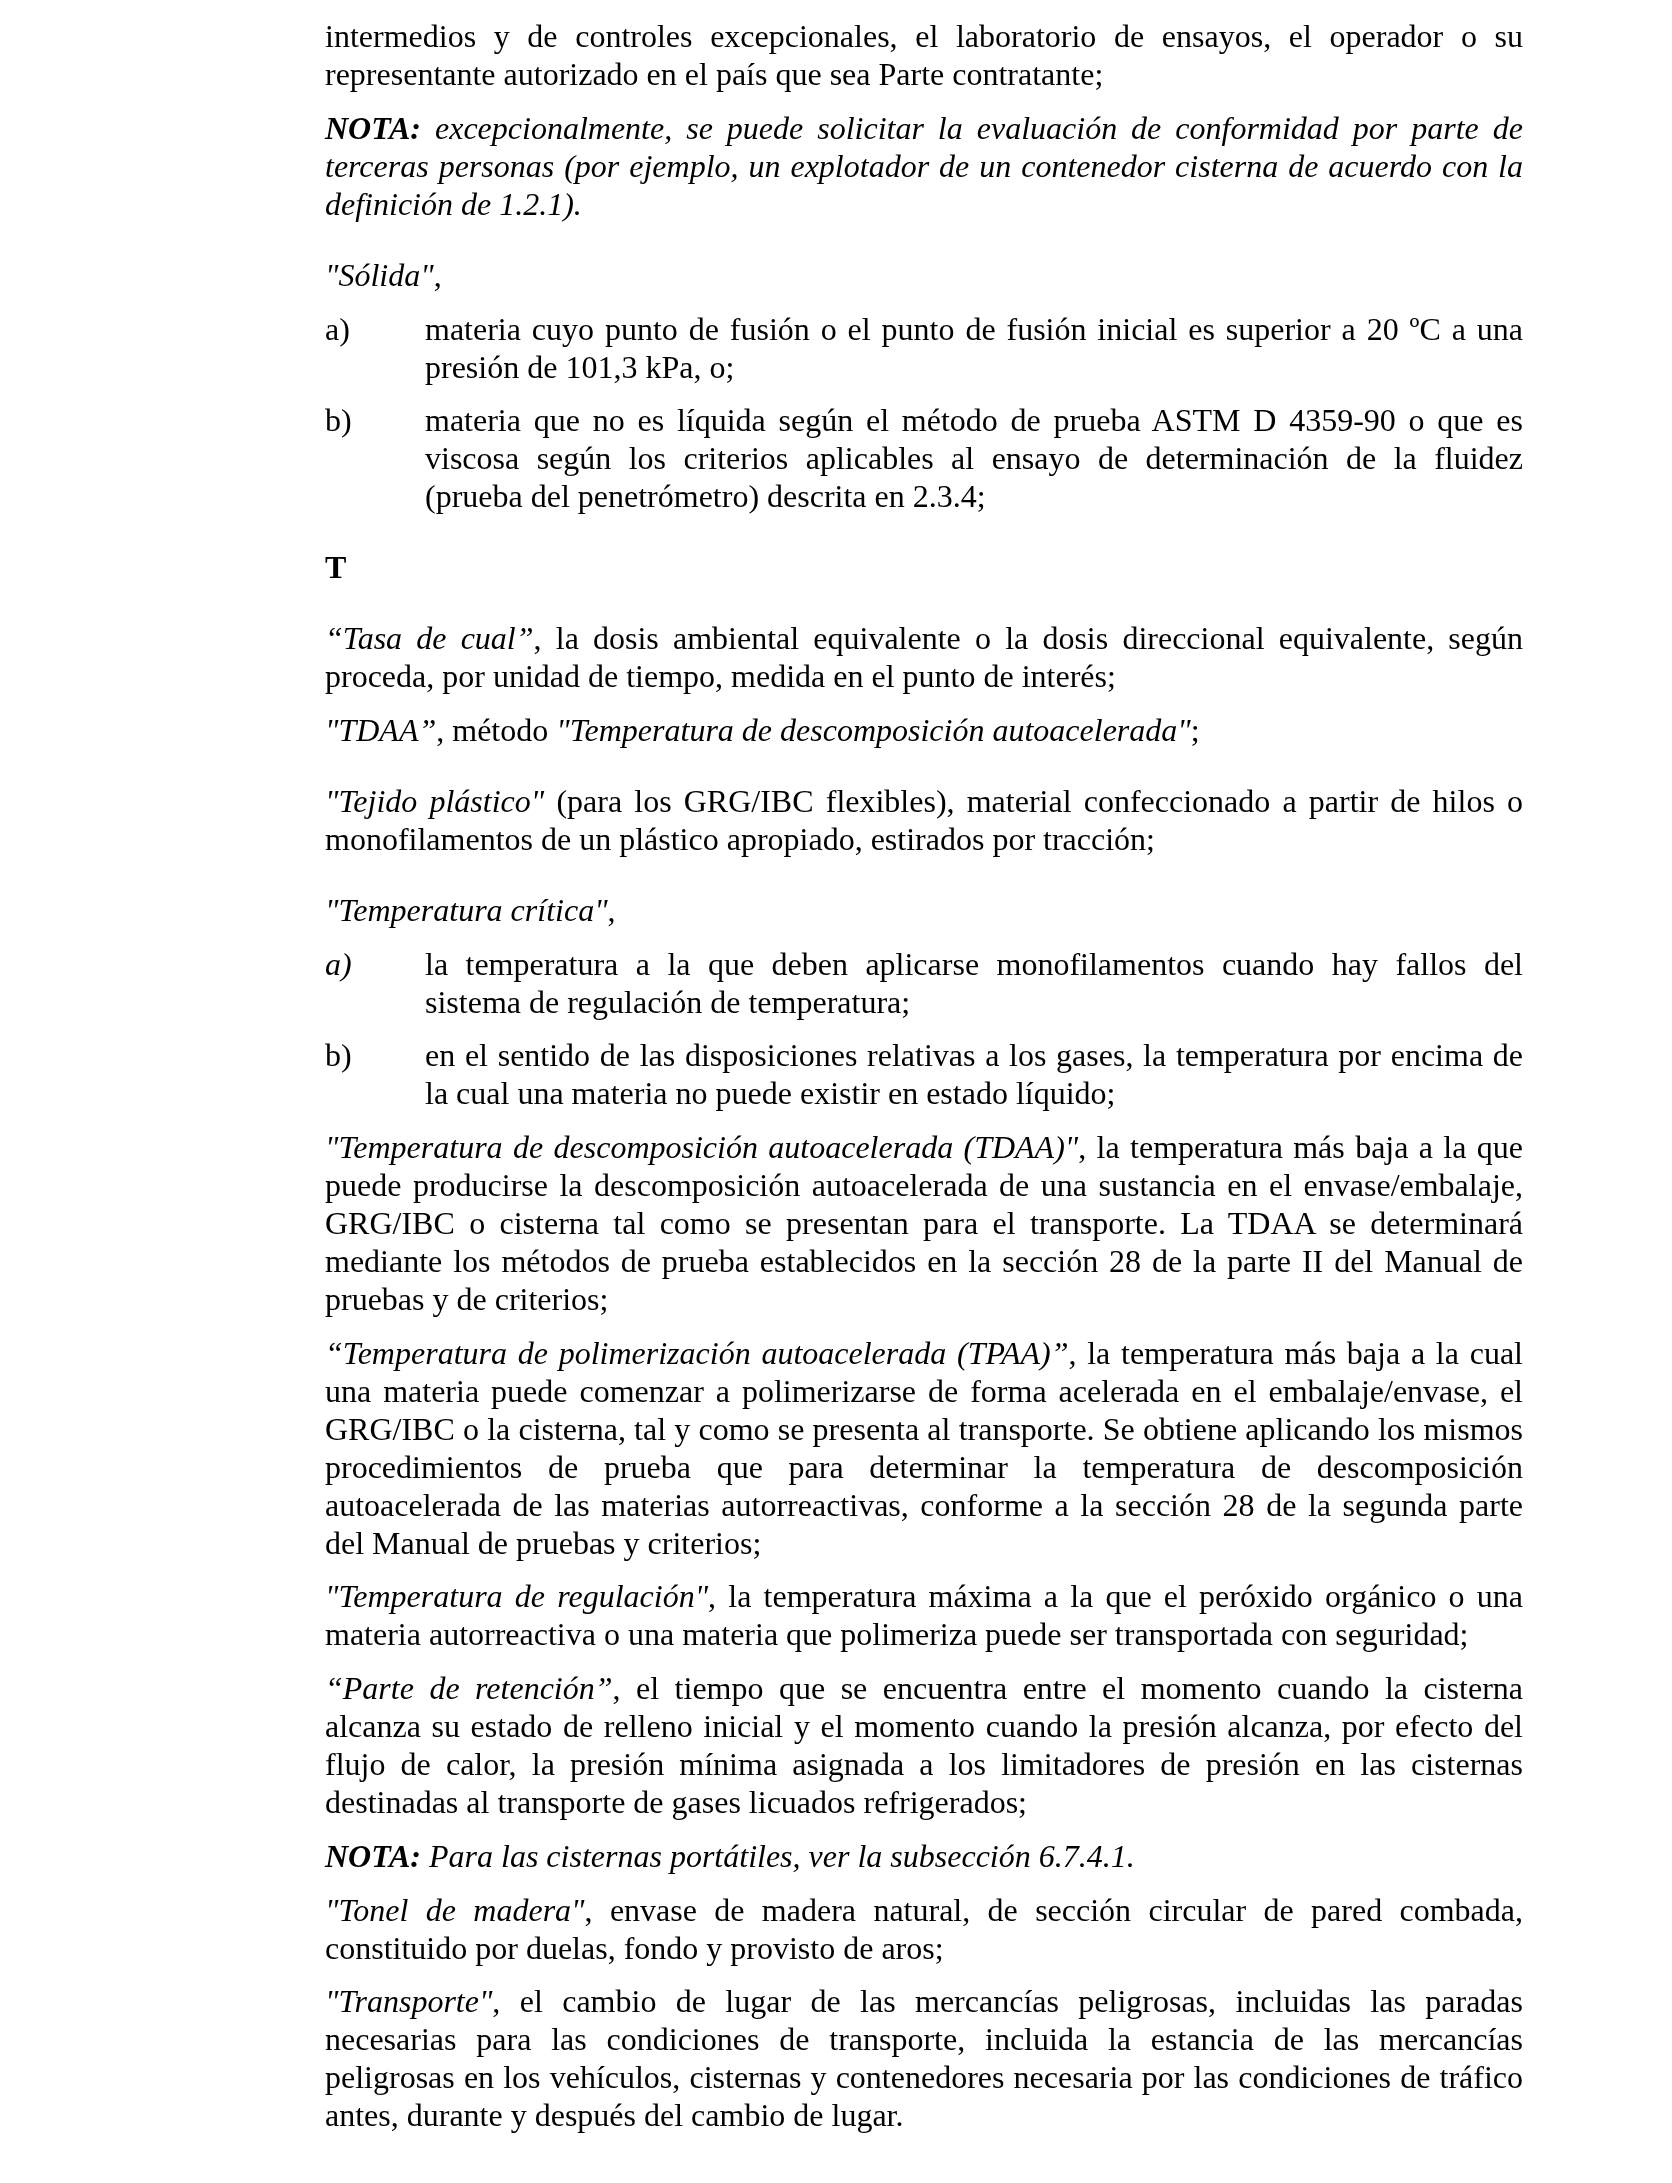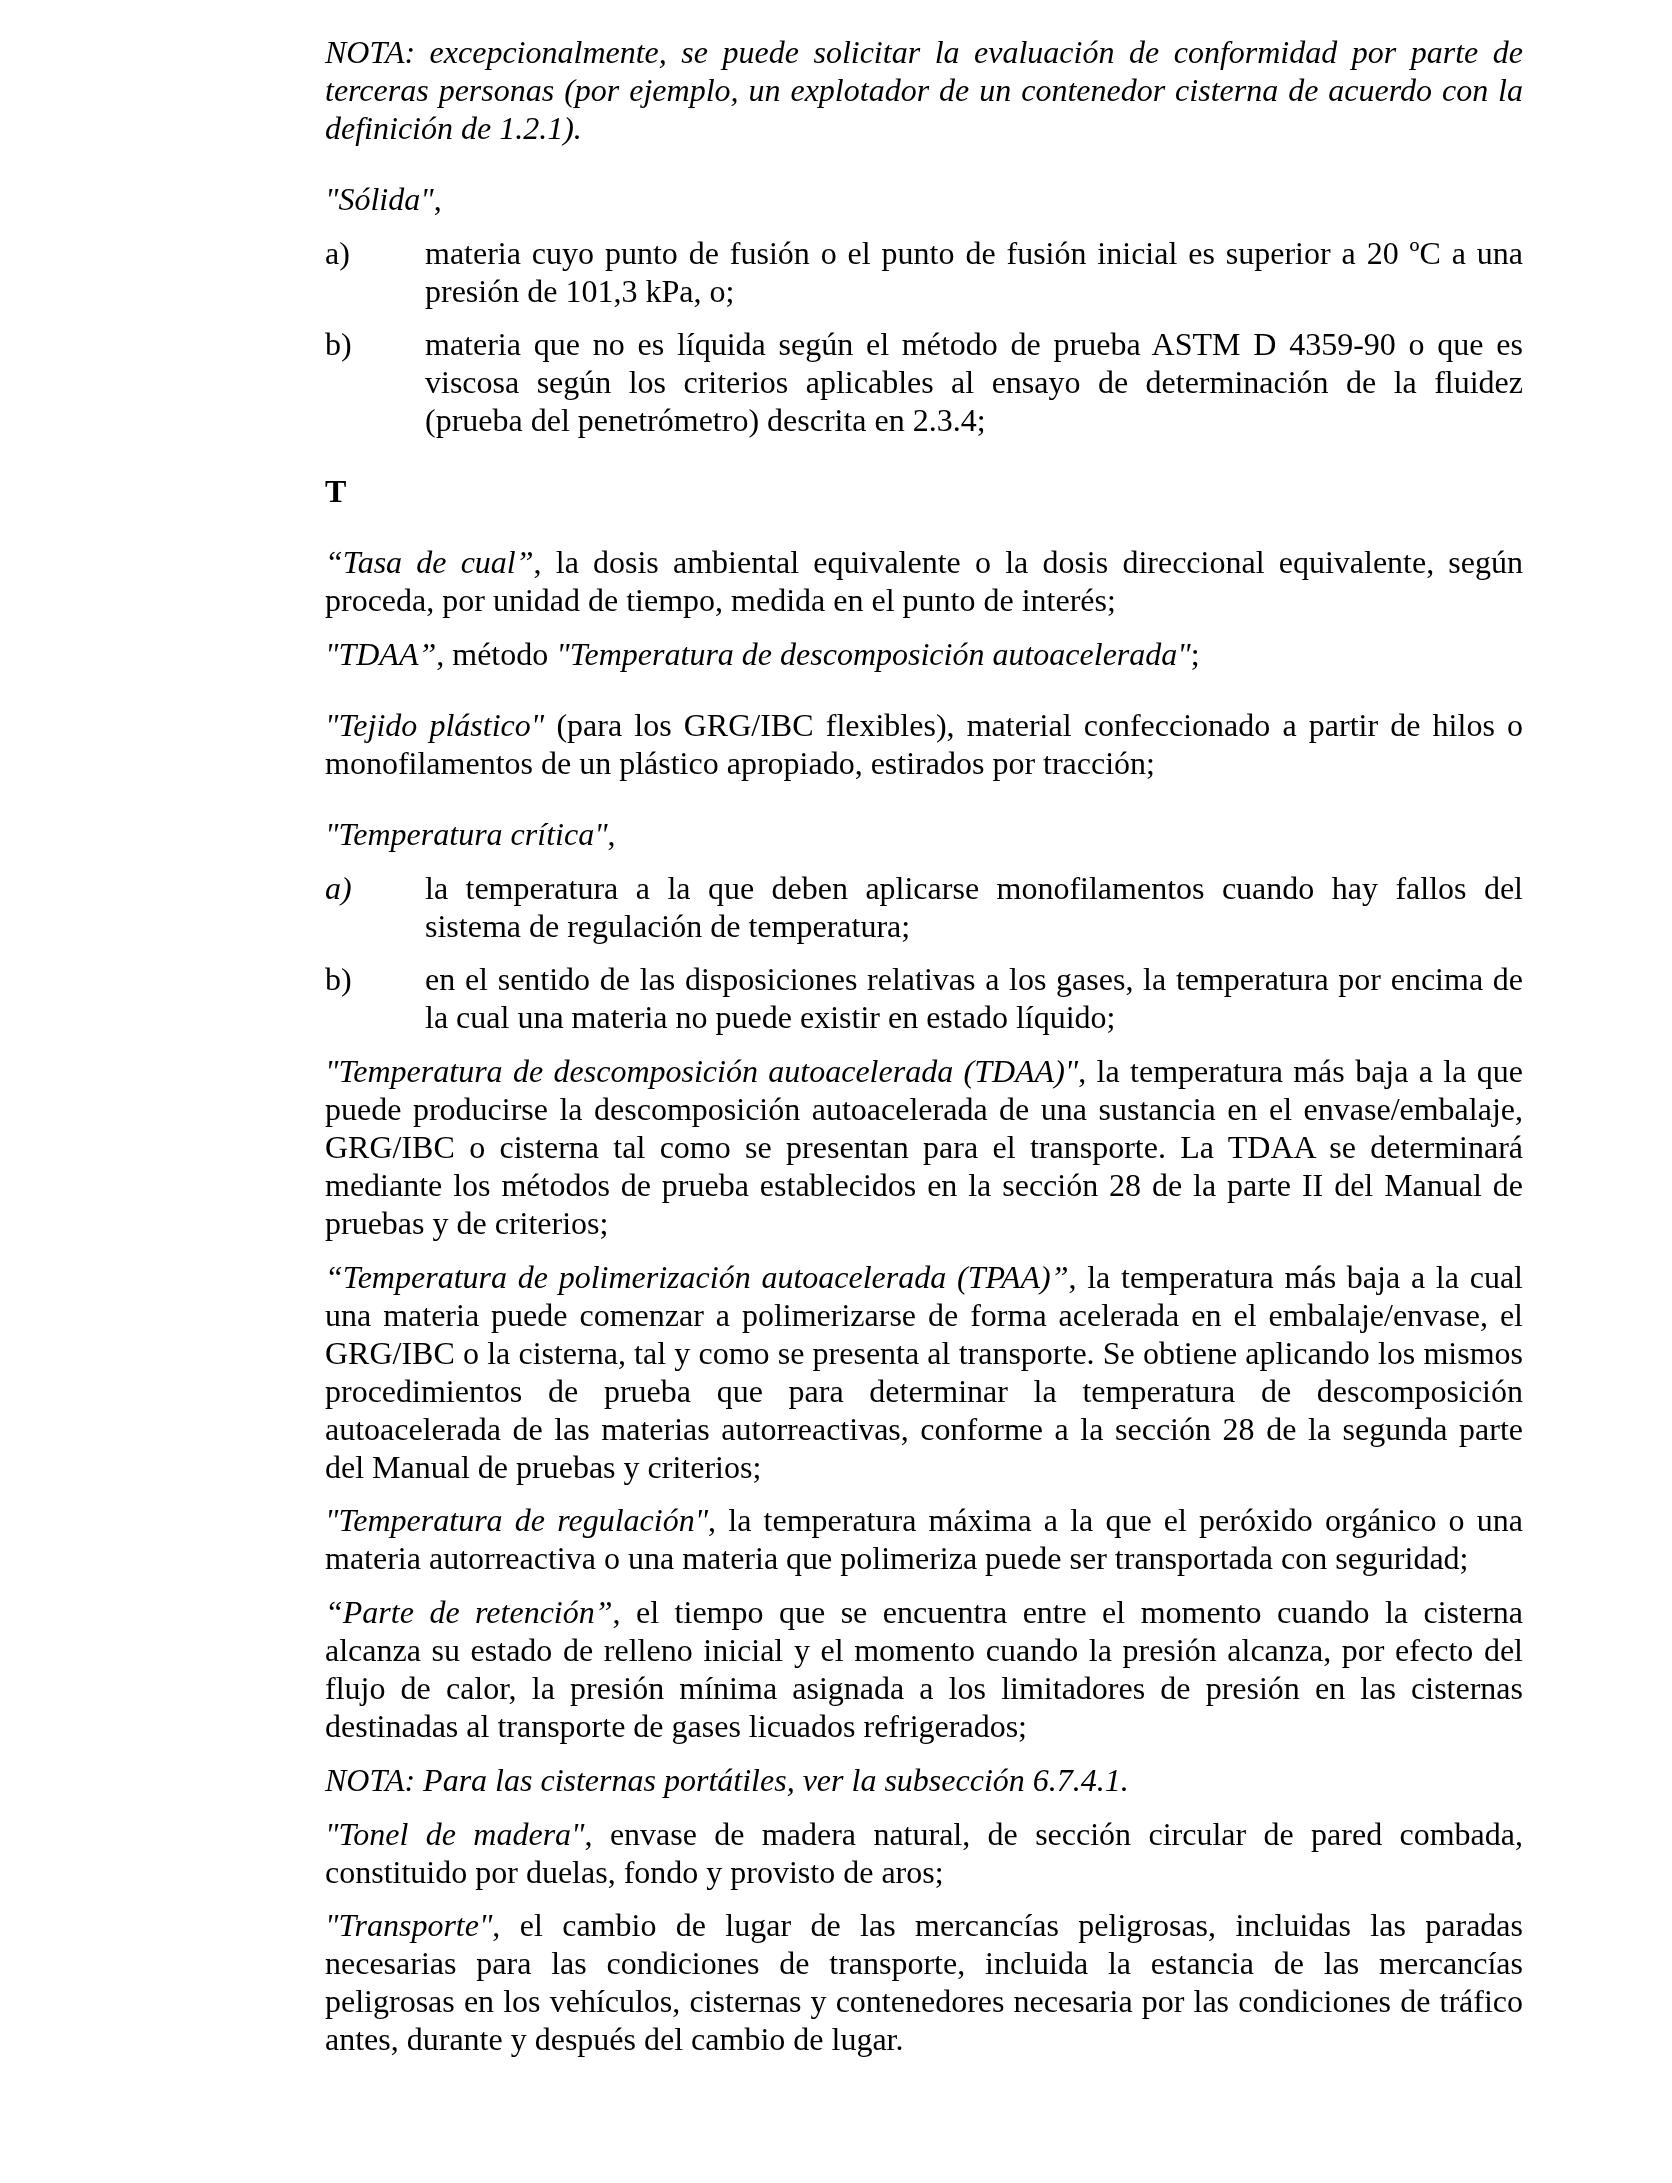--- a/index.html
+++ b/index.html
@@ -15,31 +15,32 @@
     font-size: 32px;
     line-height: 38px;
     box-sizing: border-box;
     padding: 17.3px 149px 0 325px;
     overflow: hidden;
   }
   .para { margin: 15.7px 0 0 0; text-align: justify; }
   .para.first { margin-top: 0; }
   .para.spacious { margin-top: 33px; }
   .it { font-style: italic; }
-  .bi { font-style: italic; font-weight: normal; }
+  .bi { font-style: italic; font-weight: bold; }
   .bold { font-weight: bold; }
   .li { display: flex; margin-top: 15.7px; }
   .li .marker { flex: 0 0 100px; width: 100px; }
   .li .body { flex: 1 1 auto; text-align: justify; }
 </style>
 </head>
 <body>
 
 <div class="page">
 
+  <p class="para first"><span>intermedios y de controles excepcionales, el laboratorio de ensayos, el operador o su representante autorizado en el país que sea Parte contratante;</span></p>
 
   <p class="para"><span class="bi">NOTA:</span><span class="it"> excepcionalmente, se puede solicitar la evaluación de conformidad por parte de terceras personas (por ejemplo, un explotador de un contenedor cisterna de acuerdo con la definición de 1.2.1).</span></p>
 
   <p class="para spacious"><span class="it">"Sólida"</span><span>,</span></p>
 
   <div class="li">
     <div class="marker">a)</div>
     <div class="body">materia cuyo punto de fusión o el punto de fusión inicial es superior a 20 ºC a una presión de 101,3 kPa, o;</div>
   </div>
 

